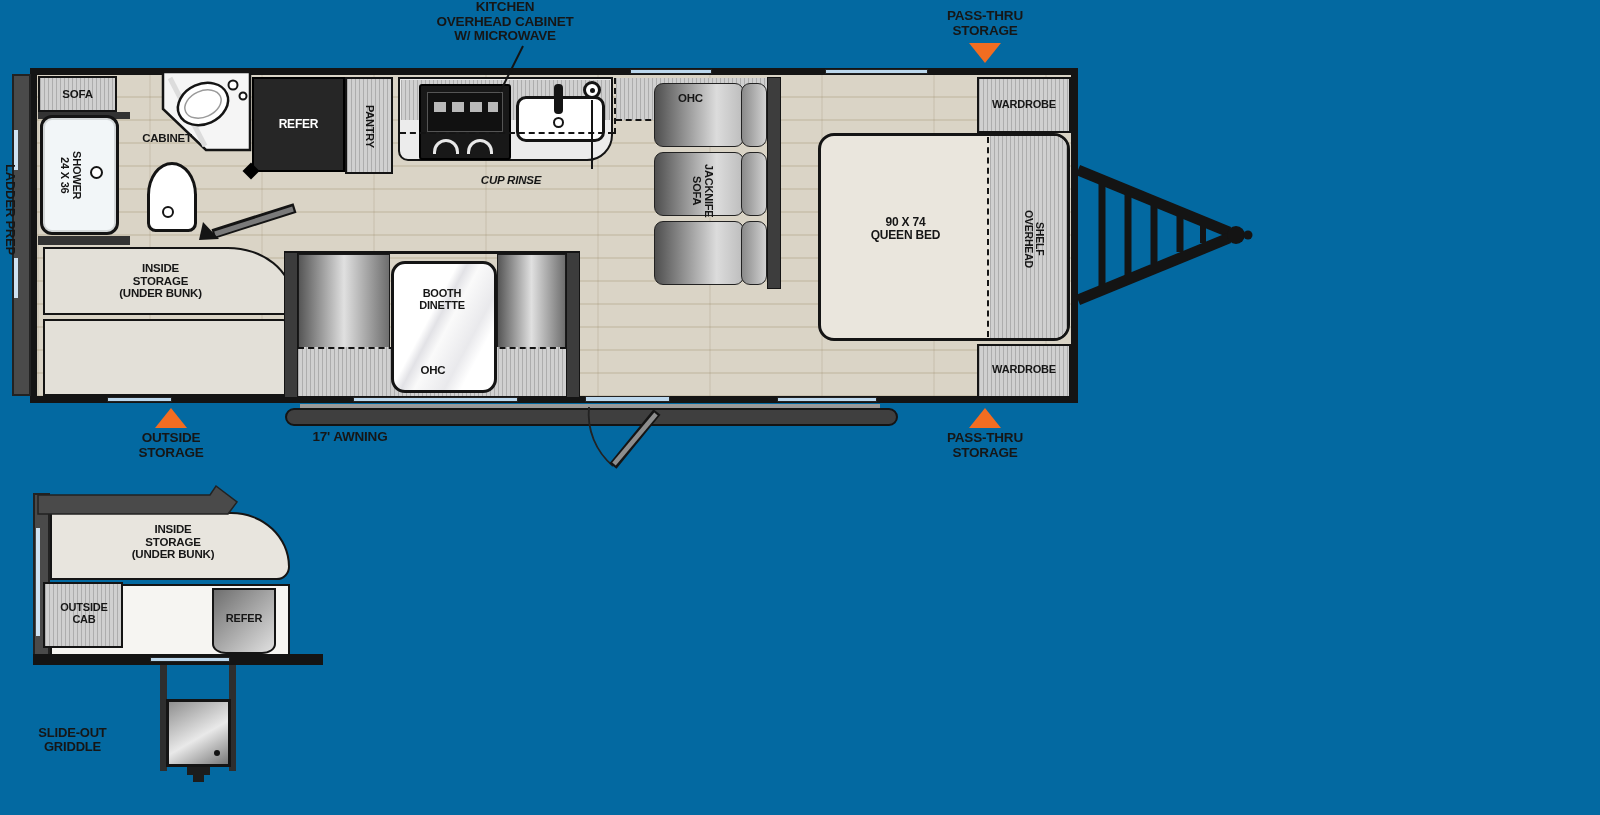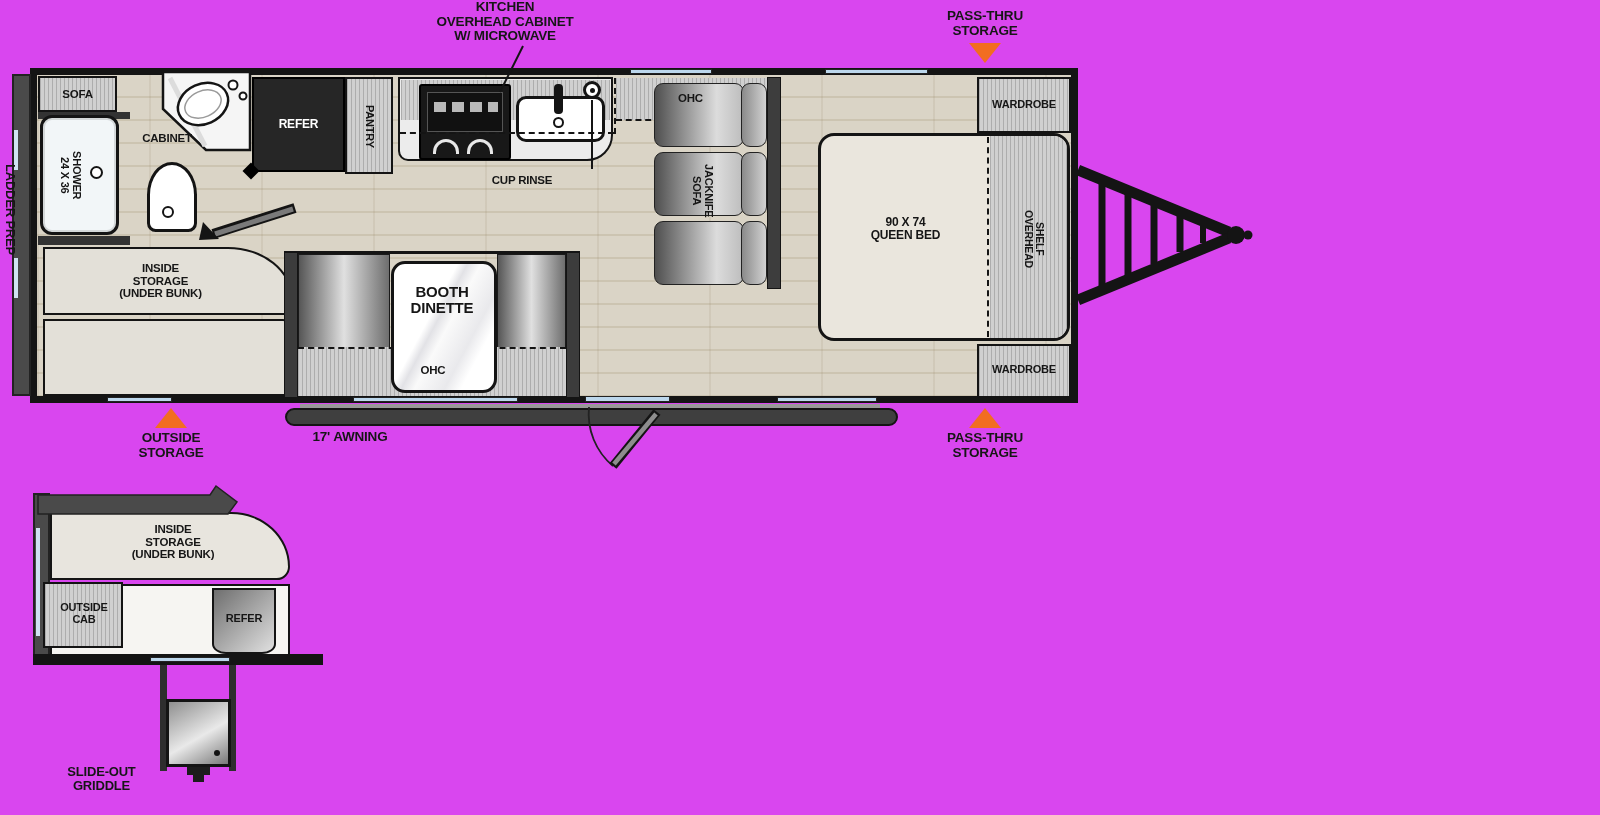--- a/index.html
+++ b/index.html
@@ -1,16 +1,16 @@
 <!DOCTYPE html>
 <html><head>
 <meta charset="utf-8">
 <style>
   html,body{margin:0;padding:0;background:#ffffff;}
-  .canvas{position:relative;width:1600px;height:815px;background:#d946ef;overflow:hidden;
+  .canvas{position:relative;width:1600px;height:815px;background:#0369a1;overflow:hidden;
           font-family:"Liberation Sans",sans-serif;}
   .abs{position:absolute;box-sizing:border-box;}
   
   .floor{background:
      repeating-linear-gradient(90deg, rgba(140,122,92,.12) 0 2px, rgba(0,0,0,0) 2px 112px),
      repeating-linear-gradient(180deg, #dad4c6 0 21px, #ccc4b1 21px 23px);}
   .hatch{background:repeating-linear-gradient(90deg,#adadad 0 1px,#d0d0d0 1px 4px);}
   .hatch-b{border:2px solid #141414;}
   .wall{background:#141414;}
   .win{background:#bcd7ec;border:1px solid #222;}
@@ -179,39 +179,39 @@
 STORAGE</div>
   <div class="abs label" style="left:285px;top:429px;width:130px;height:16px;font-size:13.5px;">17' AWNING</div>
   <div class="abs label vrl" style="left:0px;top:112px;width:20px;height:195px;font-size:13px;">LADDER PREP</div>
 
   <div class="abs label" style="left:38px;top:80px;width:79px;height:28px;font-size:11.5px;">SOFA</div>
   <div class="abs label" style="left:126px;top:131px;width:82px;height:15px;font-size:11.5px;">CABINET</div>
   <div class="abs label vlr" style="left:48px;top:128px;width:44px;height:95px;font-size:11px;">24 X 36
 SHOWER</div>
   <div class="abs label" style="left:252px;top:77px;width:93px;height:95px;font-size:12px;color:#fff;">REFER</div>
   <div class="abs label vrl" style="left:347px;top:80px;width:44px;height:92px;font-size:11px;">PANTRY</div>
-  <div class="abs label" style="left:462px;top:173px;width:120px;height:15px;font-size:11.5px;">CUP RINSE</div>
+  <div class="abs label" style="left:451px;top:173px;width:120px;height:15px;font-size:11.5px;font-style:italic;">CUP RINSE</div>
   <div class="abs label" style="left:638px;top:90px;width:105px;height:16px;font-size:11.5px;">OHC</div>
   <div class="abs label vrl" style="left:676px;top:132px;width:52px;height:118px;font-size:11px;">JACKNIFE
 SOFA</div>
   <div class="abs label" style="left:977px;top:97px;width:94px;height:15px;font-size:11px;">WARDROBE</div>
   <div class="abs label" style="left:977px;top:362px;width:94px;height:15px;font-size:11px;">WARDROBE</div>
   <div class="abs label" style="left:828px;top:214px;width:155px;height:30px;font-size:12px;">90 X 74
 QUEEN BED</div>
   <div class="abs label vlr" style="left:1010px;top:186px;width:48px;height:105px;font-size:10.5px;">OVERHEAD
 SHELF</div>
   <div class="abs label" style="left:68px;top:256px;width:185px;height:50px;font-size:11.5px;">INSIDE
 STORAGE
 (UNDER BUNK)</div>
-  <div class="abs label" style="left:394px;top:286px;width:96px;height:28px;font-size:15px;">BOOTH
+  <div class="abs label" style="left:394px;top:286px;width:96px;height:28px;font-size:11px;">BOOTH
 DINETTE</div>
   <div class="abs label" style="left:388px;top:362px;width:90px;height:16px;font-size:11.5px;">OHC</div>
 
   <div class="abs label" style="left:88px;top:518px;width:170px;height:48px;font-size:11.5px;">INSIDE
 STORAGE
 (UNDER BUNK)</div>
   <div class="abs label" style="left:45px;top:600px;width:78px;height:28px;font-size:11px;">OUTSIDE
 CAB</div>
   <div class="abs label" style="left:213px;top:611px;width:62px;height:15px;font-size:11px;">REFER</div>
-  <div class="abs label" style="left:44px;top:724px;width:115px;height:32px;font-size:13px;margin-top:39px;">SLIDE-OUT
+  <div class="abs label" style="left:15px;top:724px;width:115px;height:32px;font-size:13px;">SLIDE-OUT
 GRIDDLE</div>
 
 </div>
 
 </body></html>

